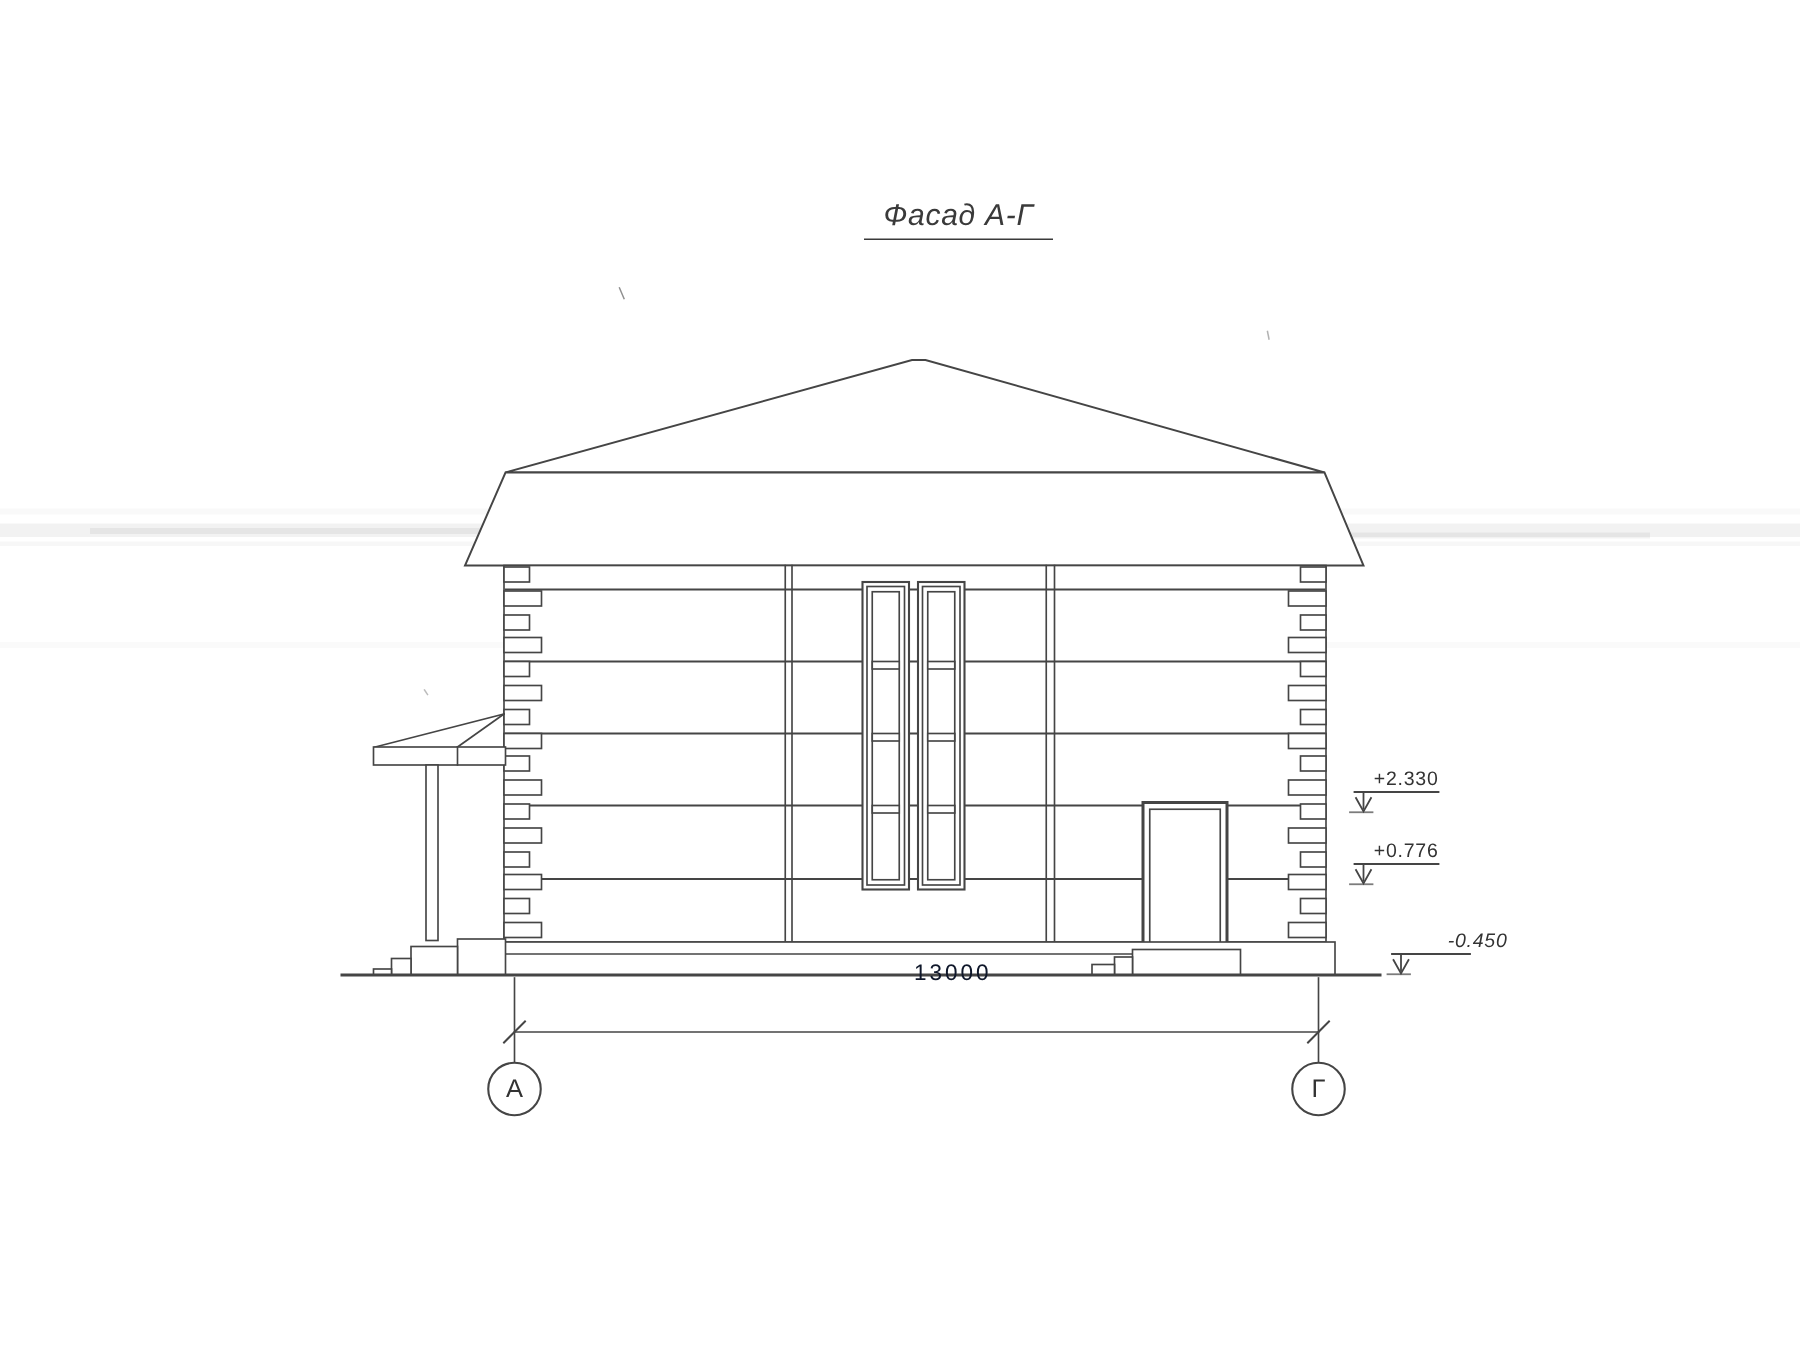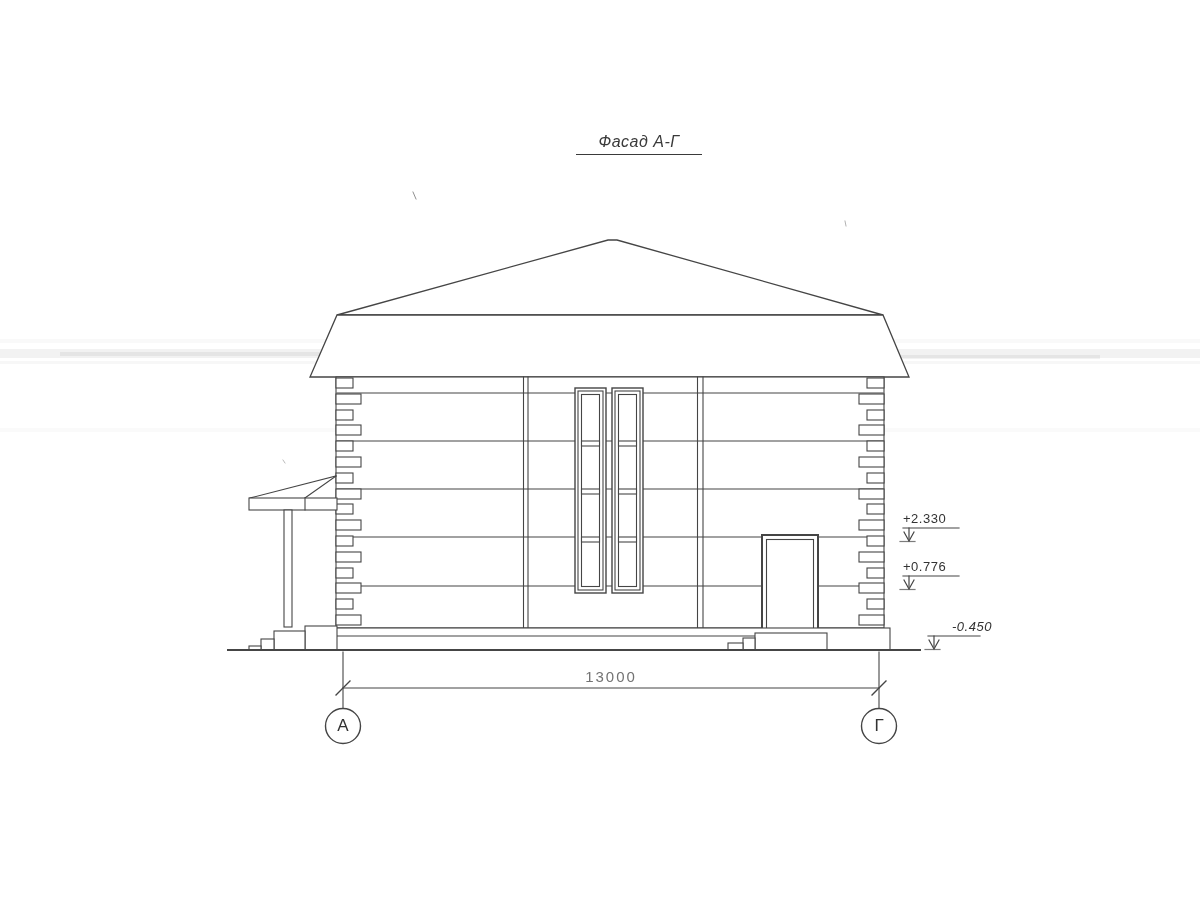--- a/index.html
+++ b/index.html
@@ -9,37 +9,37 @@
     background:#ffffff;
     font-family:"Liberation Sans", sans-serif;
     color:#3a3a3a;
     overflow:hidden;
   }
   .page svg{position:absolute;left:0;top:0;}
   .label{position:absolute;white-space:nowrap;}
   .title{
     left:576px;top:133px;width:126px;
     text-align:center;
-    font-size:16px;font-style:italic;letter-spacing:0.5px;
+    font-size:20px;font-style:italic;letter-spacing:0.5px;
     padding-bottom:3px;
     border-bottom:1.6px solid #3a3a3a;
   }
   .dim-value{
-    left:561px;top:668px;width:100px;
-    text-align:center;
-    font-size:15px;letter-spacing:2px;color:#737373;
+    left:561px;top:640px;width:100px;
+    text-align:right;
+    font-size:15px;letter-spacing:2px;color:#0f172a;
   }
   .axis-label{
     width:40px;text-align:center;
     font-size:17px;color:#333;
   }
   .axis-a{left:323px;top:716px;}
   .axis-g{left:859px;top:716px;}
   .elev{
-    font-size:13px;color:#333;text-align:left;letter-spacing:0.5px;
+    font-size:13px;color:#333;text-align:right;letter-spacing:0.5px;
   }
   .e0{left:903px;top:511px;width:56px;}
   .e1{left:903px;top:559px;width:56px;}
   .e2{left:952px;top:619px;width:53px;font-style:italic;}
 </style>
 </head>
 <body>
 
 <div class="page">
 

